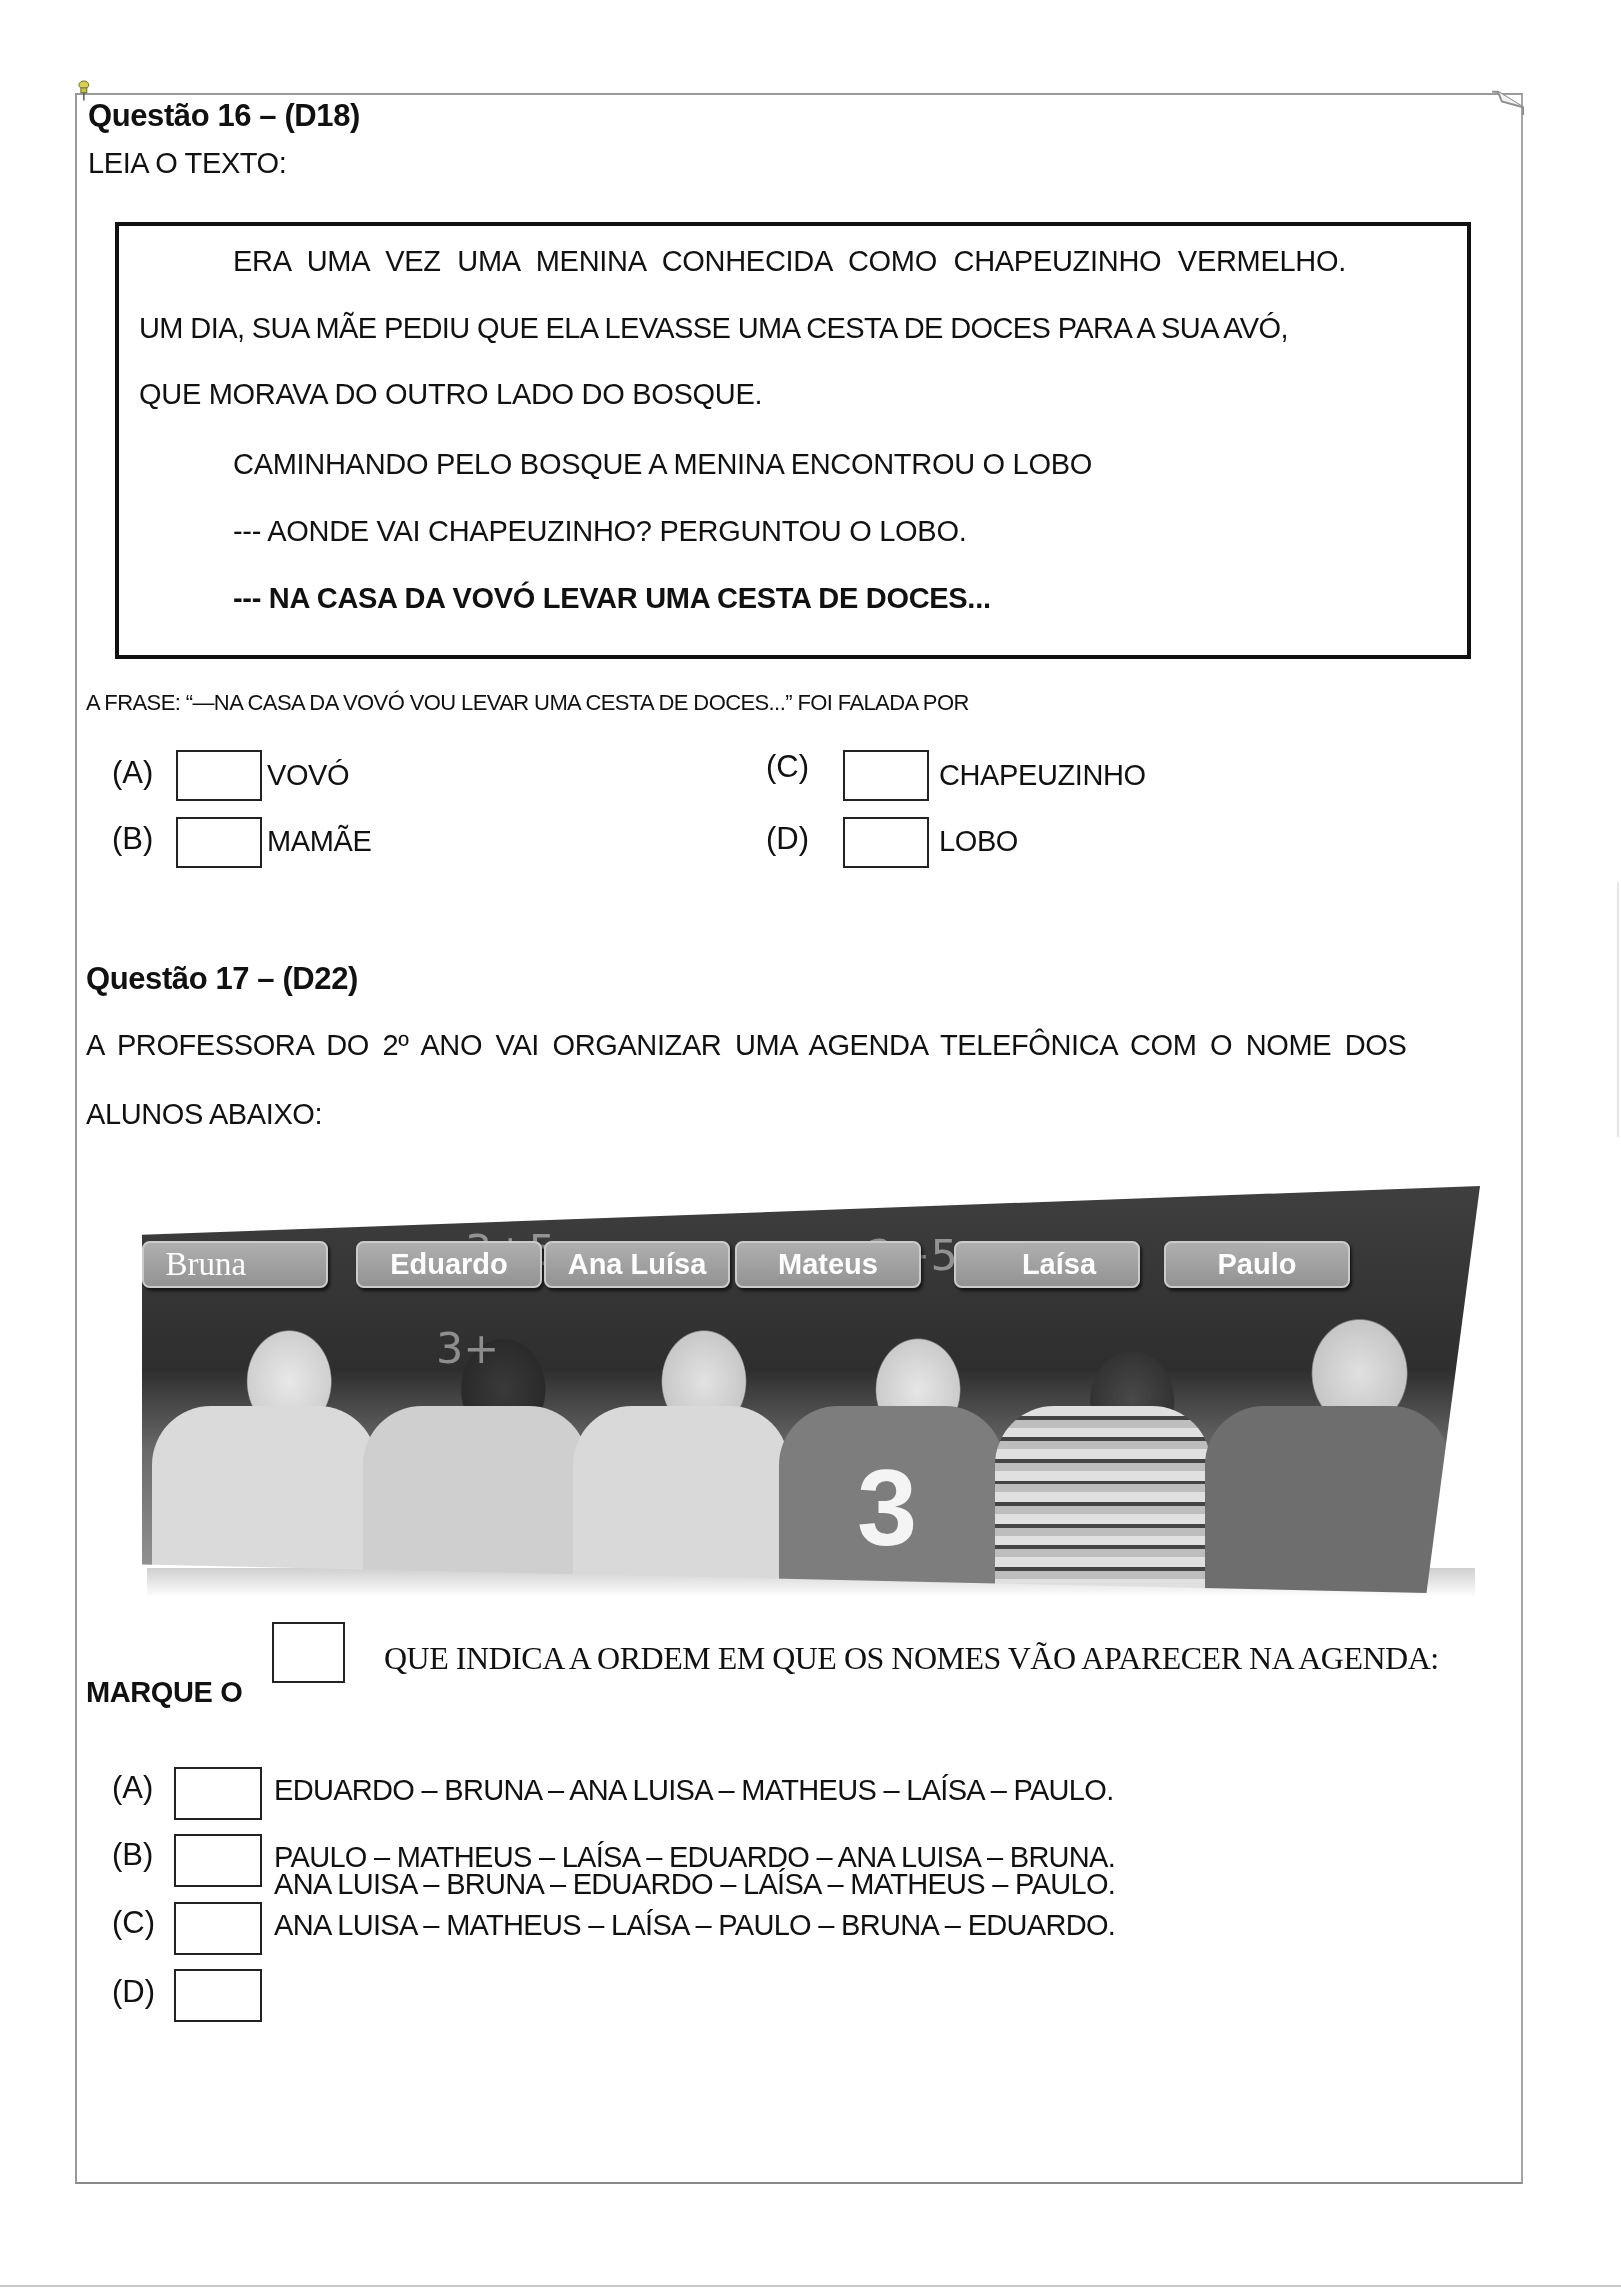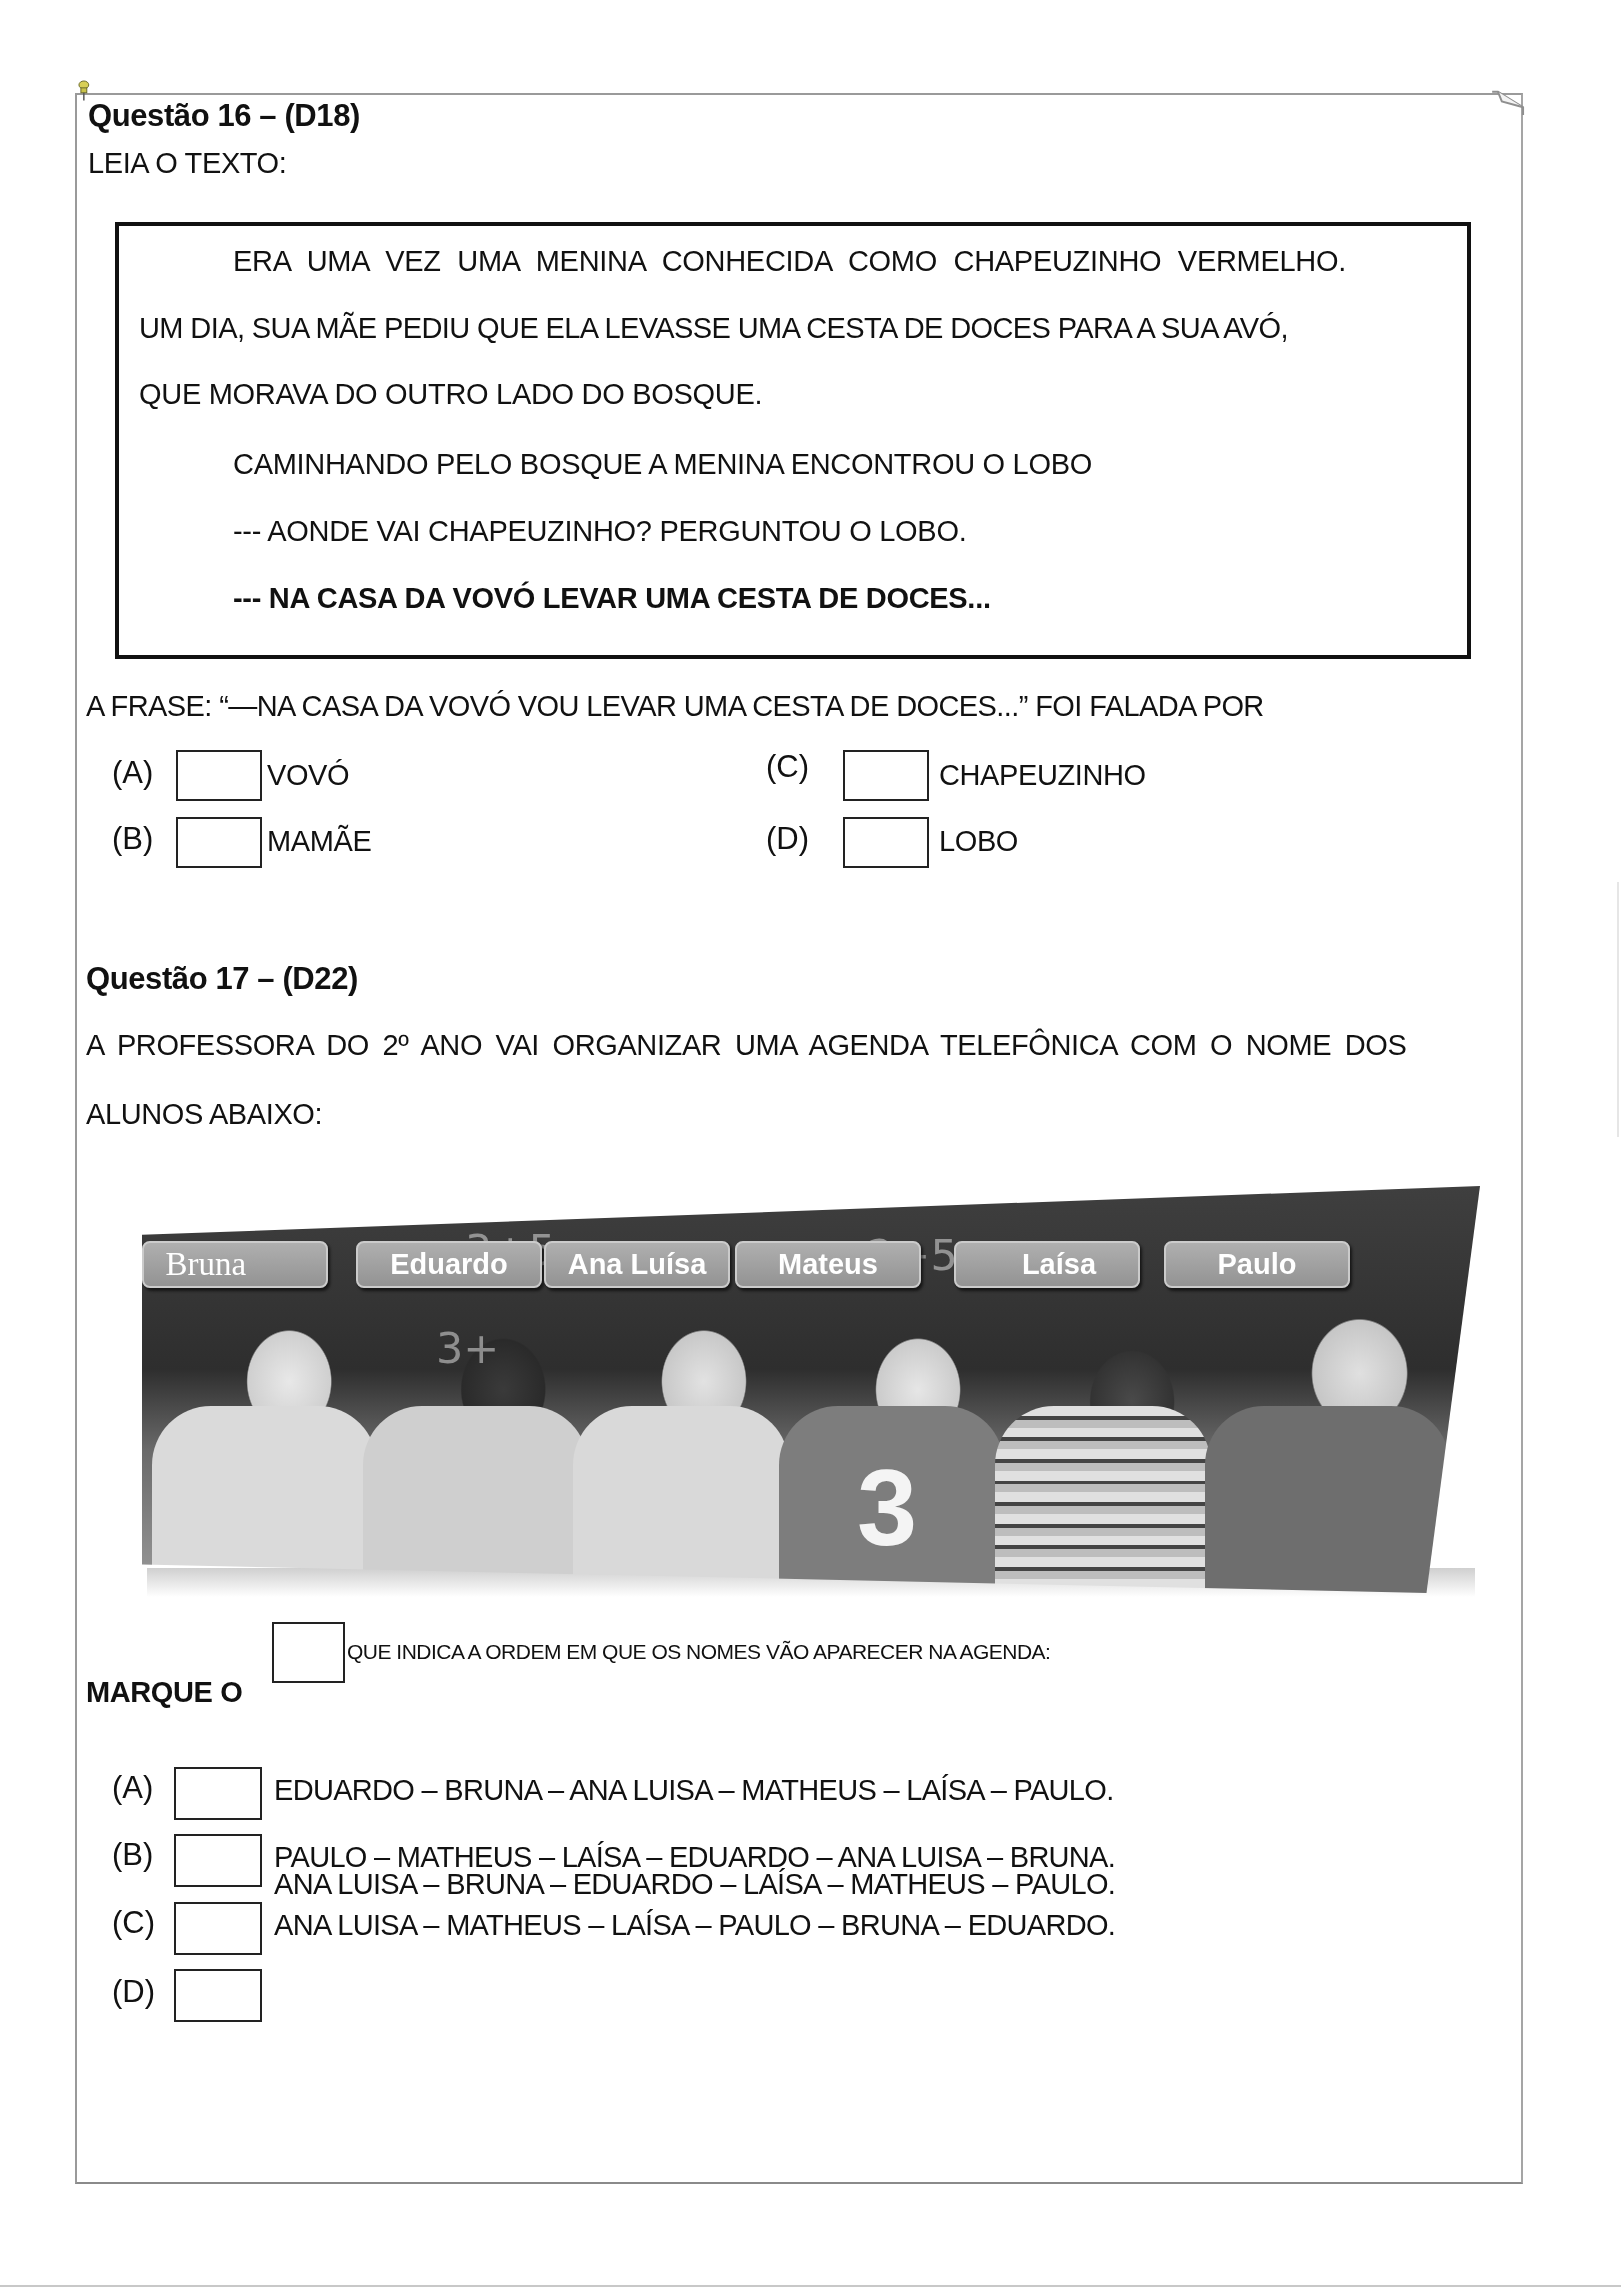--- a/index.html
+++ b/index.html
@@ -87,21 +87,21 @@
   <div class="txt" style="left:88px; top:147px; font-size:29px;">LEIA O TEXTO:</div>
 
   <div class="story-box"></div>
   <div class="story-line" style="left:233px; top:245px; word-spacing:8.8px;">ERA UMA VEZ UMA MENINA CONHECIDA COMO CHAPEUZINHO VERMELHO.</div>
   <div class="story-line" style="left:139px; top:312px; letter-spacing:-0.6px;">UM DIA, SUA MÃE PEDIU QUE ELA LEVASSE UMA CESTA DE DOCES PARA A SUA AVÓ,</div>
   <div class="story-line" style="left:139px; top:378px;">QUE MORAVA DO OUTRO LADO DO BOSQUE.</div>
   <div class="story-line" style="left:233px; top:448px;">CAMINHANDO PELO BOSQUE A MENINA ENCONTROU O LOBO</div>
   <div class="story-line" style="left:233px; top:515px;">--- AONDE VAI CHAPEUZINHO? PERGUNTOU O LOBO.</div>
   <div class="story-line" style="left:233px; top:582px;font-weight:bold;">--- NA CASA DA VOVÓ LEVAR UMA CESTA DE DOCES...</div>
 
-  <div class="txt" style="left:86px; top:690px; font-size:29px; letter-spacing:-0.6px;">A FRASE: “—NA CASA DA VOVÓ VOU LEVAR UMA CESTA DE DOCES...” FOI FALADA POR</div>
+  <div class="txt" style="left:86px; top:690px; font-size:22px; letter-spacing:-0.6px;">A FRASE: “—NA CASA DA VOVÓ VOU LEVAR UMA CESTA DE DOCES...” FOI FALADA POR</div>
 
   <div>
     <span class="opt-letter" style="left:112px; top:755px;">(A)</span>
     <span class="cb" style="left:176px; top:750px;"></span>
     <span class="txt" style="left:267px; top:759px;">VOVÓ</span>
   </div>
   <div>
     <span class="opt-letter" style="left:112px; top:821px;">(B)</span>
     <span class="cb" style="left:176px; top:817px;"></span>
     <span class="txt" style="left:267px; top:825px;">MAMÃE</span>
@@ -141,21 +141,21 @@
     <div class="name-tag serif" style="left:0px;">Bruna</div>
     <div class="name-tag" style="left:214px;">Eduardo</div>
     <div class="name-tag" style="left:402px;">Ana Luísa</div>
     <div class="name-tag" style="left:593px;">Mateus</div>
     <div class="name-tag" style="left:812px;padding-left:24px;">Laísa</div>
     <div class="name-tag" style="left:1022px;">Paulo</div>
   </div>
 
   <div class="txt" style="left:86px; top:1676px; font-size:29px;font-weight:bold;">MARQUE O</div>
   <span class="cb" style="left:272px; top:1622px; width:73px; height:61px;"></span>
-  <div class="txt" style="left:347px; top:1640px; font-size:21px; letter-spacing:-0.5px;">QUE INDICA A ORDEM EM QUE OS NOMES VÃO APARECER NA AGENDA:</div>
+  <div class="txt" style="left:384px; top:1640px; font-size:32px; letter-spacing:-0.5px;font-family:Liberation Serif, serif;">QUE INDICA A ORDEM EM QUE OS NOMES VÃO APARECER NA AGENDA:</div>
 
   <div>
     <span class="opt-letter" style="left:112px; top:1770px;">(A)</span>
     <span class="cb" style="left:174px; top:1767px; width:88px; height:53px;"></span>
     <span class="txt" style="left:274px; top:1774px; letter-spacing:-0.7px;">EDUARDO – BRUNA – ANA LUISA – MATHEUS – LAÍSA – PAULO.</span>
   </div>
   <div>
     <span class="opt-letter" style="left:112px; top:1837px;">(B)</span>
     <span class="cb" style="left:174px; top:1834px; width:88px; height:53px;"></span>
     <span class="txt" style="left:274px; top:1841px; letter-spacing:-0.7px;">PAULO – MATHEUS – LAÍSA – EDUARDO – ANA LUISA – BRUNA.</span>

